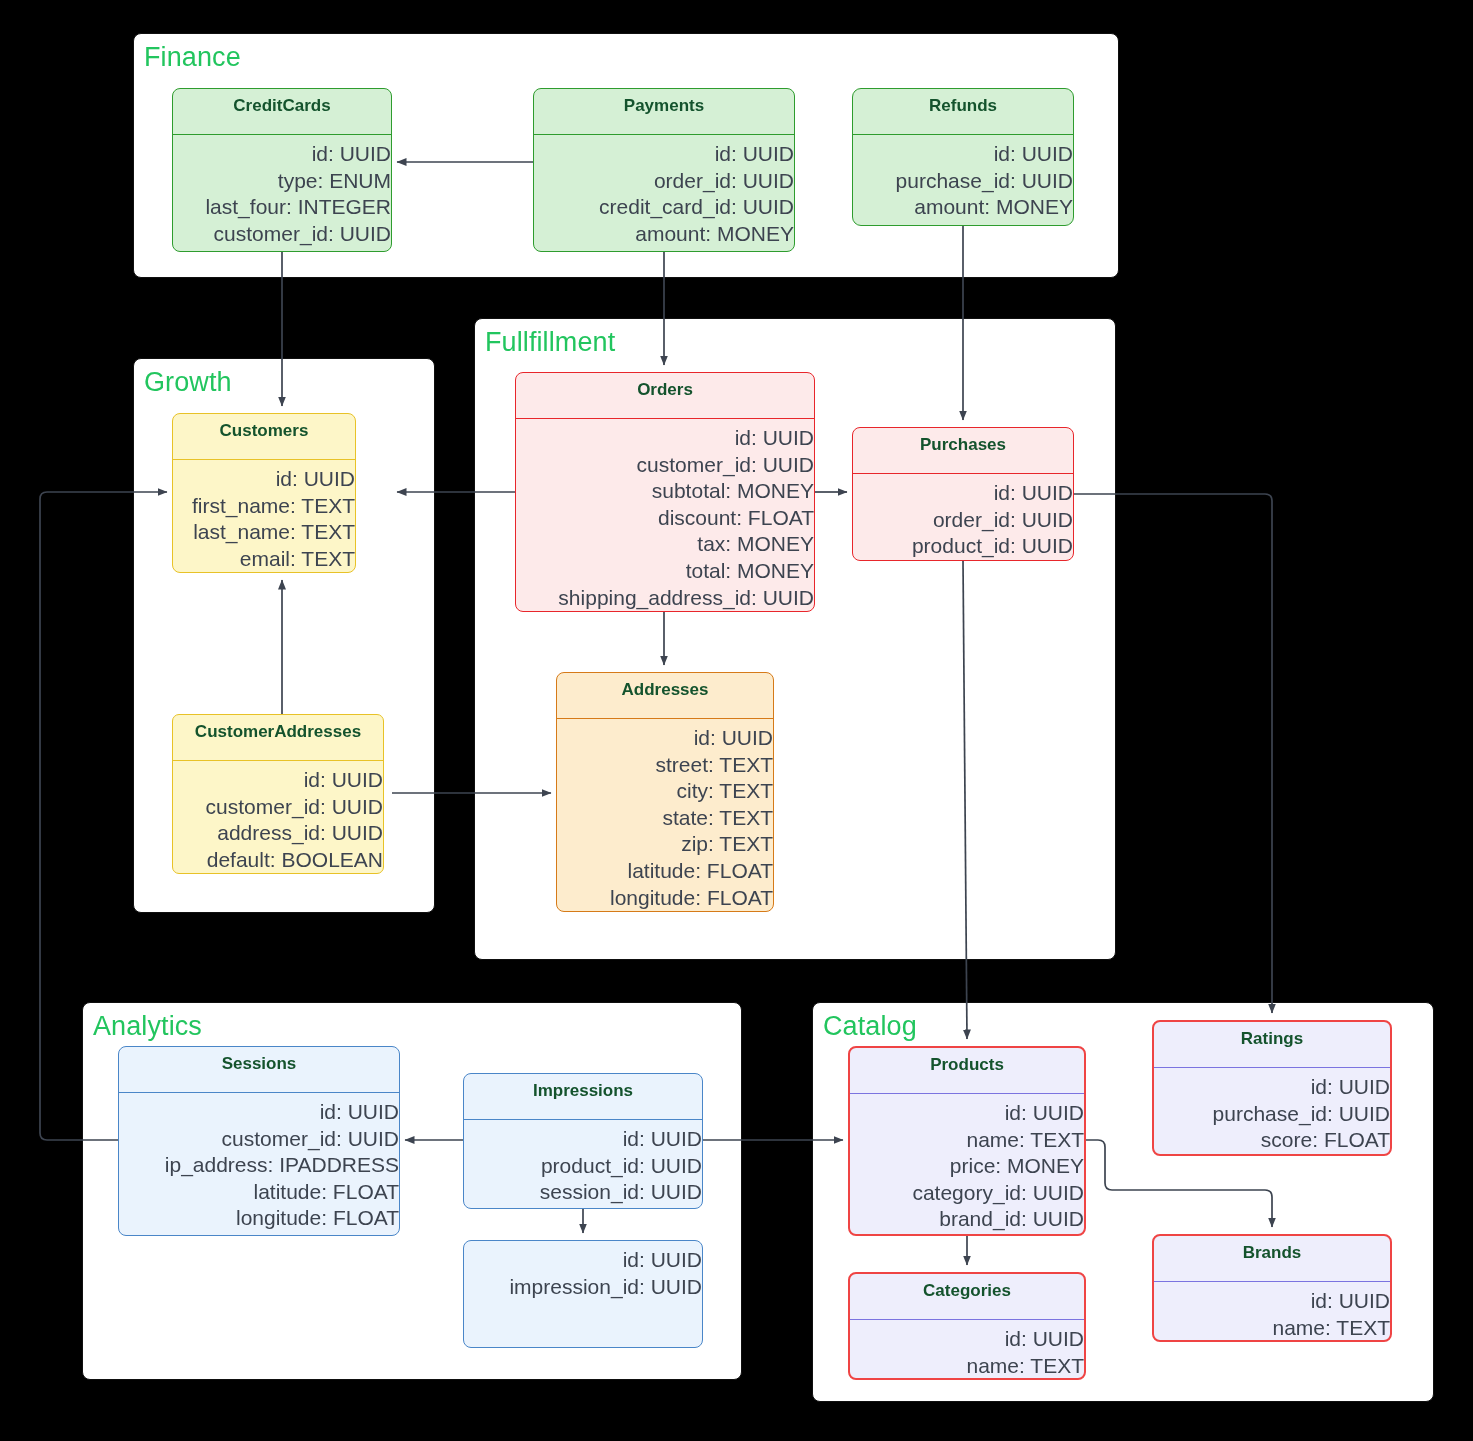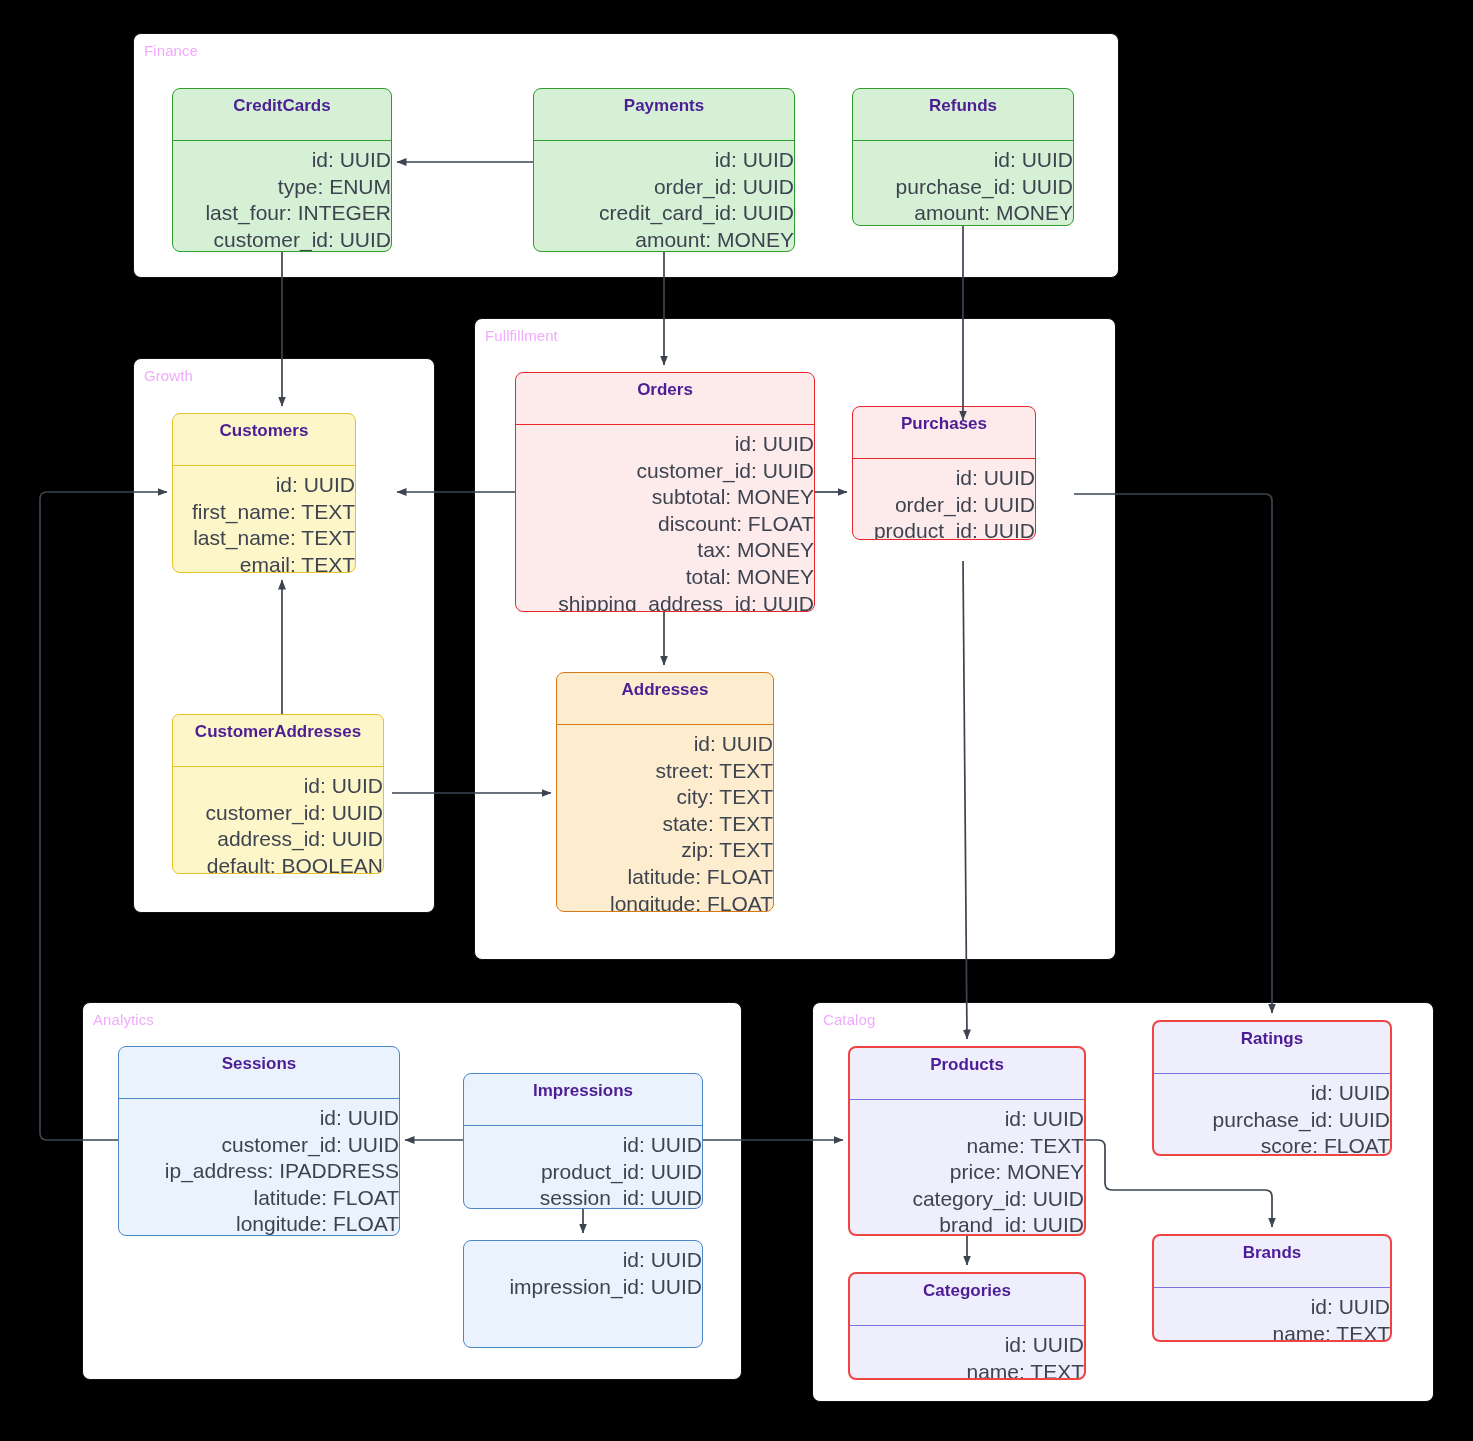--- a/index.html
+++ b/index.html
@@ -1,24 +1,24 @@
 <!DOCTYPE html>
 <html><head>
 <meta charset="utf-8">
 <style>
   html,body{margin:0;padding:0;background:#000;}
   body{font-family:"Liberation Sans", sans-serif;}
   #canvas{position:relative;width:1473px;height:1441px;background:#000;overflow:hidden;}
   svg#edges{position:absolute;left:0;top:0;width:1473px;height:1441px;pointer-events:none;z-index:5;}
 
   .group{position:absolute;background:#ffffff;border:1px solid #0f0f0f;border-radius:8px;z-index:1;}
-  .group-label{position:absolute;font-size:15px;color:#f0abfc;letter-spacing:.1px;z-index:2;white-space:nowrap;}
+  .group-label{position:absolute;font-size:27px;color:#22c55e;letter-spacing:.1px;z-index:2;white-space:nowrap;}
 
   .tbl{position:absolute;border-radius:8px;z-index:3;overflow:hidden;box-sizing:border-box;}
-  .tbl .t-head{text-align:center;font-weight:bold;font-size:17px;color:#4c1d95;padding:7px 6px 24px 6px;box-sizing:border-box;}
+  .tbl .t-head{text-align:center;font-weight:bold;font-size:17px;color:#14532d;padding:7px 6px 18px 6px;box-sizing:border-box;}
   .tbl .t-body{padding:6px 0 9px 12px;box-sizing:border-box;}
   .tbl .fld{font-size:21px;color:#3d4450;line-height:26.6px;white-space:nowrap;text-align:right;}
 
   
   .c-green{background:#d5f0d5;border:1px solid #2e9c2e;}
   .c-green .t-head{border-bottom:1px solid #2e9c2e;}
   
   .c-yellow{background:#fdf6c8;border:1px solid #e8c227;}
   .c-yellow .t-head{border-bottom:1px solid #e8c227;}
   
@@ -108,21 +108,21 @@
       </div>
       <div class="tbl c-green" style="left: 533px; top: 88px; width: 262px; height: 164px;">
         <div class="t-head">Payments</div>
         <div class="t-body">
           <div class="fld">id: UUID</div>
           <div class="fld">order_id: UUID</div>
           <div class="fld">credit_card_id: UUID</div>
           <div class="fld">amount: MONEY</div>
         </div>
       </div>
-      <div class="tbl c-green" style="left: 852px; top: 88px; width: 222px; height: 138px;">
+      <div class="tbl c-green" style="left: 852px; top: 88px; width: 222px; height: 138px; border-radius: 9px;">
         <div class="t-head">Refunds</div>
         <div class="t-body">
           <div class="fld">id: UUID</div>
           <div class="fld">purchase_id: UUID</div>
           <div class="fld">amount: MONEY</div>
         </div>
       </div>
       <div class="tbl c-yellow" style="left: 172px; top: 413px; width: 184px; height: 160px;">
         <div class="t-head">Customers</div>
         <div class="t-body">
@@ -146,21 +146,21 @@
         <div class="t-body">
           <div class="fld">id: UUID</div>
           <div class="fld">customer_id: UUID</div>
           <div class="fld">subtotal: MONEY</div>
           <div class="fld">discount: FLOAT</div>
           <div class="fld">tax: MONEY</div>
           <div class="fld">total: MONEY</div>
           <div class="fld">shipping_address_id: UUID</div>
         </div>
       </div>
-      <div class="tbl c-red" style="left: 852px; top: 406px; width: 184px; height: 134px;">
+      <div class="tbl c-red" style="left: 852px; top: 427px; width: 222px; height: 134px;">
         <div class="t-head">Purchases</div>
         <div class="t-body">
           <div class="fld">id: UUID</div>
           <div class="fld">order_id: UUID</div>
           <div class="fld">product_id: UUID</div>
         </div>
       </div>
       <div class="tbl c-orange" style="left: 556px; top: 672px; width: 218px; height: 240px;">
         <div class="t-head">Addresses</div>
         <div class="t-body">

